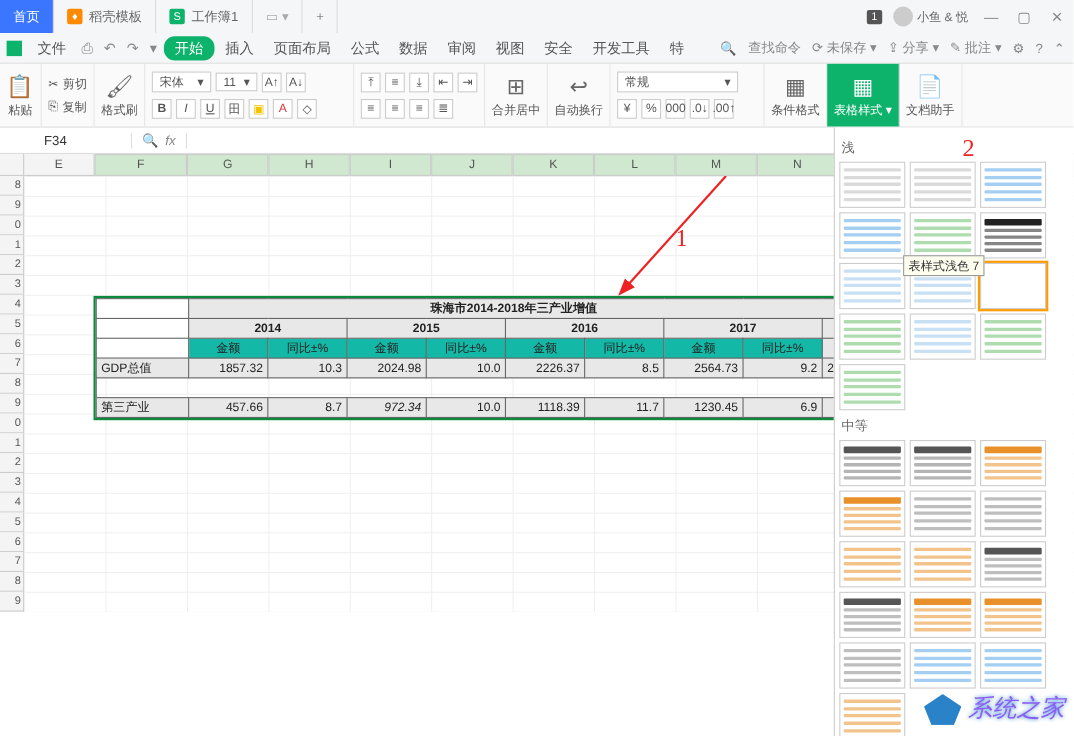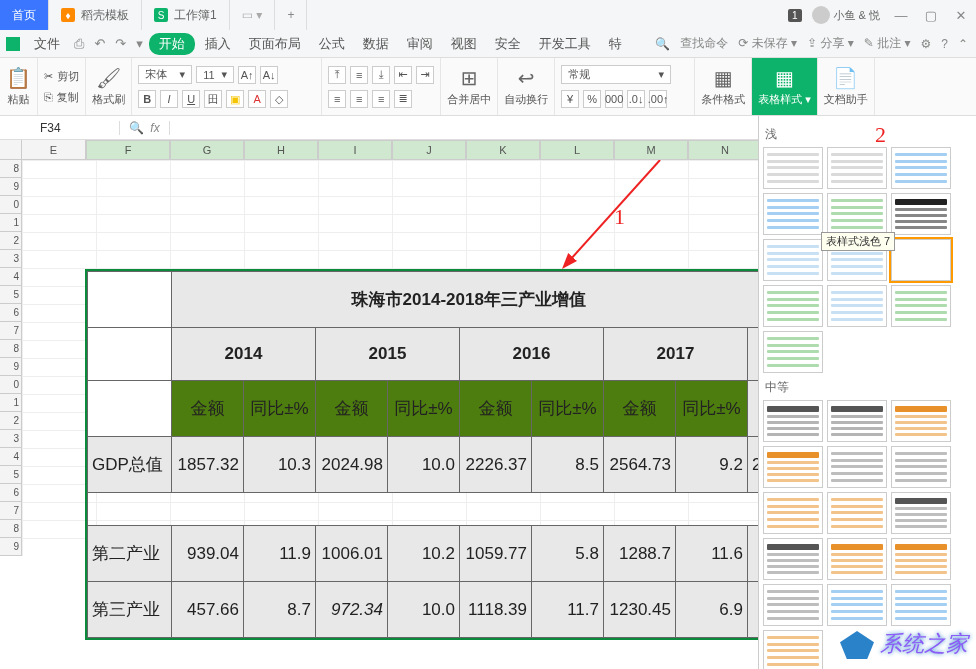--- a/index.html
+++ b/index.html
@@ -47,24 +47,24 @@
 .ch.sel{background:#cfe8cf;}
 .rows{display:flex;}
 .rowheads{display:flex;flex-direction:column;width:22px;}
 .rh{height:18px;border-right:1px solid #ccc;border-bottom:1px solid #ccc;font-size:10px;color:#555;display:flex;align-items:center;justify-content:flex-end;padding-right:2px;background:#f4f4f4;}
 .cells{position:relative;flex:1;}
 .gridlines{position:absolute;inset:0;background-image:linear-gradient(to right,#eee 1px,transparent 1px),linear-gradient(to bottom,#eee 1px,transparent 1px);background-size:74px 18px;}
 
 
 .datatab{position:absolute;left:63px;top:109px;border:2px solid #0a8a3a;font-size:12px;}
 .datatab table{border-collapse:collapse;}
-.datatab td,.datatab th{border:1px solid #666;padding:16px 4px;height:18px;font-size:17px;color:#222;}
+.datatab td,.datatab th{border:1px solid #666;padding:0 4px;height:18px;font-size:11px;color:#222;}
 .datatab .title{text-align:center;background:#e8e8e8;height:18px;}
 .datatab .yrs th{background:#e8e8e8;text-align:center;}
-.datatab .sub th{background:#4d7c0f;text-align:center;font-weight:normal;}
+.datatab .sub th{background:#14b8a6;text-align:center;font-weight:normal;}
 .datatab .rowlabel{background:#e8e8e8;text-align:left;width:84px;}
 .datatab td.num{text-align:right;background:#e8e8e8;}
 .datatab tr.gap td{border-left:1px solid #666;border-right:1px solid #666;border-top:none;border-bottom:none;height:18px;}
 
 
 .stylepanel{position:absolute;right:0;top:116px;width:218px;bottom:0;background:#fff;border-left:1px solid #ccc;font-size:12px;color:#555;padding:6px 4px;overflow:hidden;}
 .sp-sectitle{font-size:12px;color:#666;margin:4px 2px;}
 .sp-row{display:flex;flex-wrap:wrap;gap:4px;margin-bottom:6px;}
 .sw{width:60px;height:42px;border:1px solid #ccc;display:flex;flex-direction:column;justify-content:space-around;padding:3px;cursor:pointer;}
 .sw .ln{height:3px;background:currentColor;opacity:.55;border-radius:1px;}
@@ -319,32 +319,20 @@
                 <td class="num" style="width: 72px; text-align: right;">2226.37</td>
                 <td class="num" style="width: 72px;">8.5</td>
                 <td class="num" style="width: 72px;">2564.73</td>
                 <td class="num" style="width: 72px;">9.2</td>
                 <td class="num" style="width: 10px;">2</td>
               </tr>
               <tr class="gap">
                 <td colspan="10"></td>
               </tr>
               <tr>
-                <td class="rowlabel">第二产业</td>
-                <td class="num" style="width: 72px;">939.04</td>
-                <td class="num" style="width: 72px;">11.9</td>
-                <td class="num" style="width: 72px;">1006.01</td>
-                <td class="num" style="width: 72px;">10.2</td>
-                <td class="num" style="width: 72px;">1059.77</td>
-                <td class="num" style="width: 72px;">5.8</td>
-                <td class="num" style="width: 72px;">1288.7</td>
-                <td class="num" style="width: 72px;">11.6</td>
-                <td class="num" style="width: 10px;"></td>
-              </tr>
-              <tr>
                 <td class="rowlabel">第三产业</td>
                 <td class="num" style="width: 72px;">457.66</td>
                 <td class="num" style="width: 72px;">8.7</td>
                 <td class="num" style="width: 72px; font-style: italic;">972.34</td>
                 <td class="num" style="width: 72px;">10.0</td>
                 <td class="num" style="width: 72px;">1118.39</td>
                 <td class="num" style="width: 72px;">11.7</td>
                 <td class="num" style="width: 72px;">1230.45</td>
                 <td class="num" style="width: 72px;">6.9</td>
                 <td class="num" style="width: 10px;"></td>

